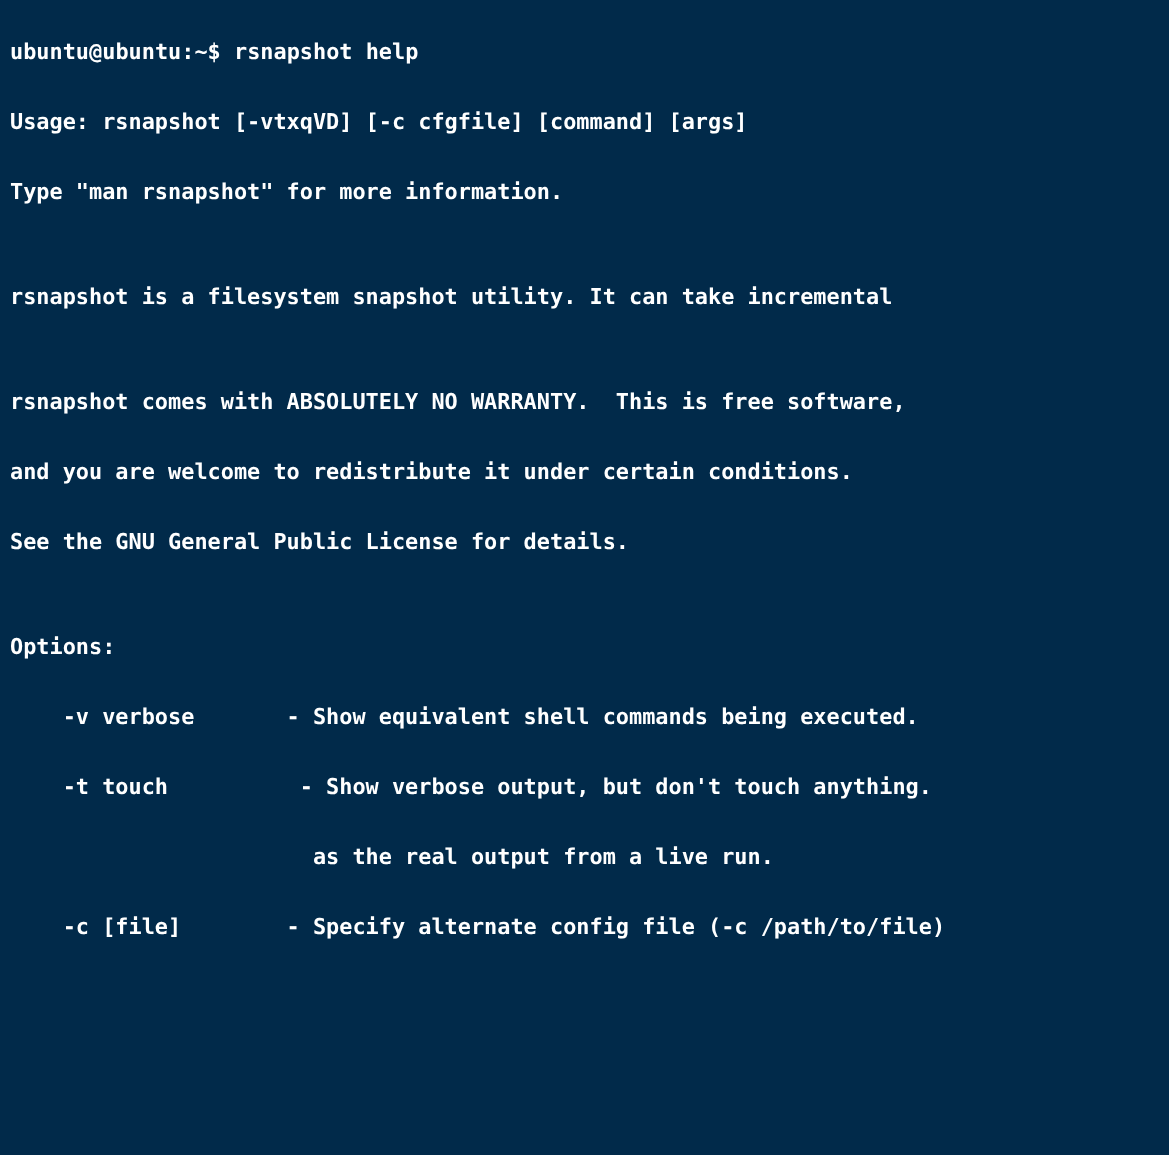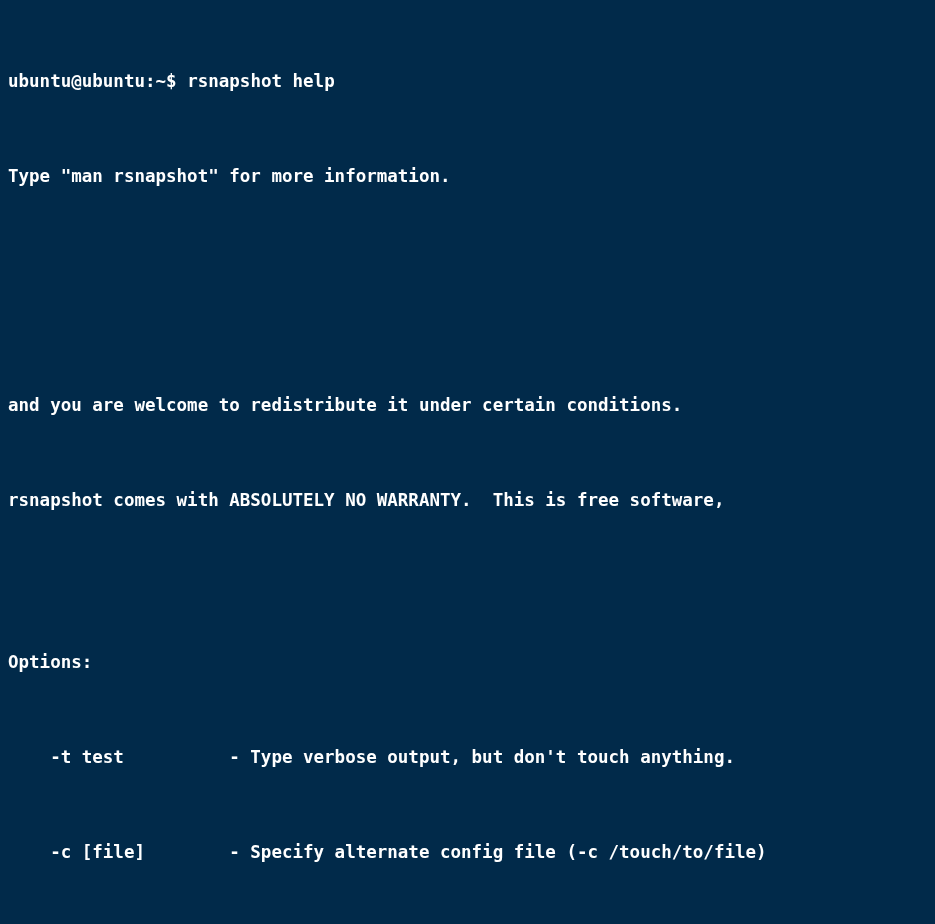--- a/index.html
+++ b/index.html
@@ -17,36 +17,41 @@
   }
   .terminal {
     padding: 0 8px;
     white-space: pre;
   }
   .prompt-user { color: #ffffff; }
   .prompt-sep  { color: #ffffff; }
   .prompt-path { color: #ffffff; }
   .prompt-dollar { color: #ffffff; }
   .cmd { color: #ffffff; }
-  .line { display: block; margin-top: 39px; }
+  .line { display: block; }
 </style>
 </head>
 <body>
 
 <div class="terminal">
 <span class="line"><span class="prompt-user">ubuntu</span><span>@</span><span>ubuntu</span><span class="prompt-sep">:</span><span class="prompt-path">~</span><span class="prompt-dollar">$</span><span> </span><span class="cmd">rsnapshot help</span></span>
+<span class="line">Usage: rsnapshot [-vtxqVD] [-c cfgfile] [command] [args]</span>
 <span class="line">Type "man rsnapshot" for more information.</span>
 <span class="line"></span>
+<span class="line">rsnapshot is a filesystem snapshot utility. It can take incremental</span>
 <span class="line"></span>
+<span class="line">rsnapshot comes with ABSOLUTELY NO WARRANTY.  This is free software,</span>
 <span class="line">and you are welcome to redistribute it under certain conditions.</span>
-<span class="line">rsnapshot comes with ABSOLUTELY NO WARRANTY.  This is free software,</span>
+<span class="line">See the GNU General Public License for details.</span>
 <span class="line"></span>
 <span class="line">Options:</span>
-<span class="line">    -t test          - Type verbose output, but don't touch anything.</span>
-<span class="line">    -c [file]        - Specify alternate config file (-c /touch/to/file)</span>
+<span class="line">    -v verbose       - Show equivalent shell commands being executed.</span>
+<span class="line">    -t touch          - Show verbose output, but don't touch anything.</span>
+<span class="line">                       as the real output from a live run.</span>
+<span class="line">    -c [file]        - Specify alternate config file (-c /path/to/file)</span>
 
 
 
 
 <span class="line"></span>
 
 
 
 
 

